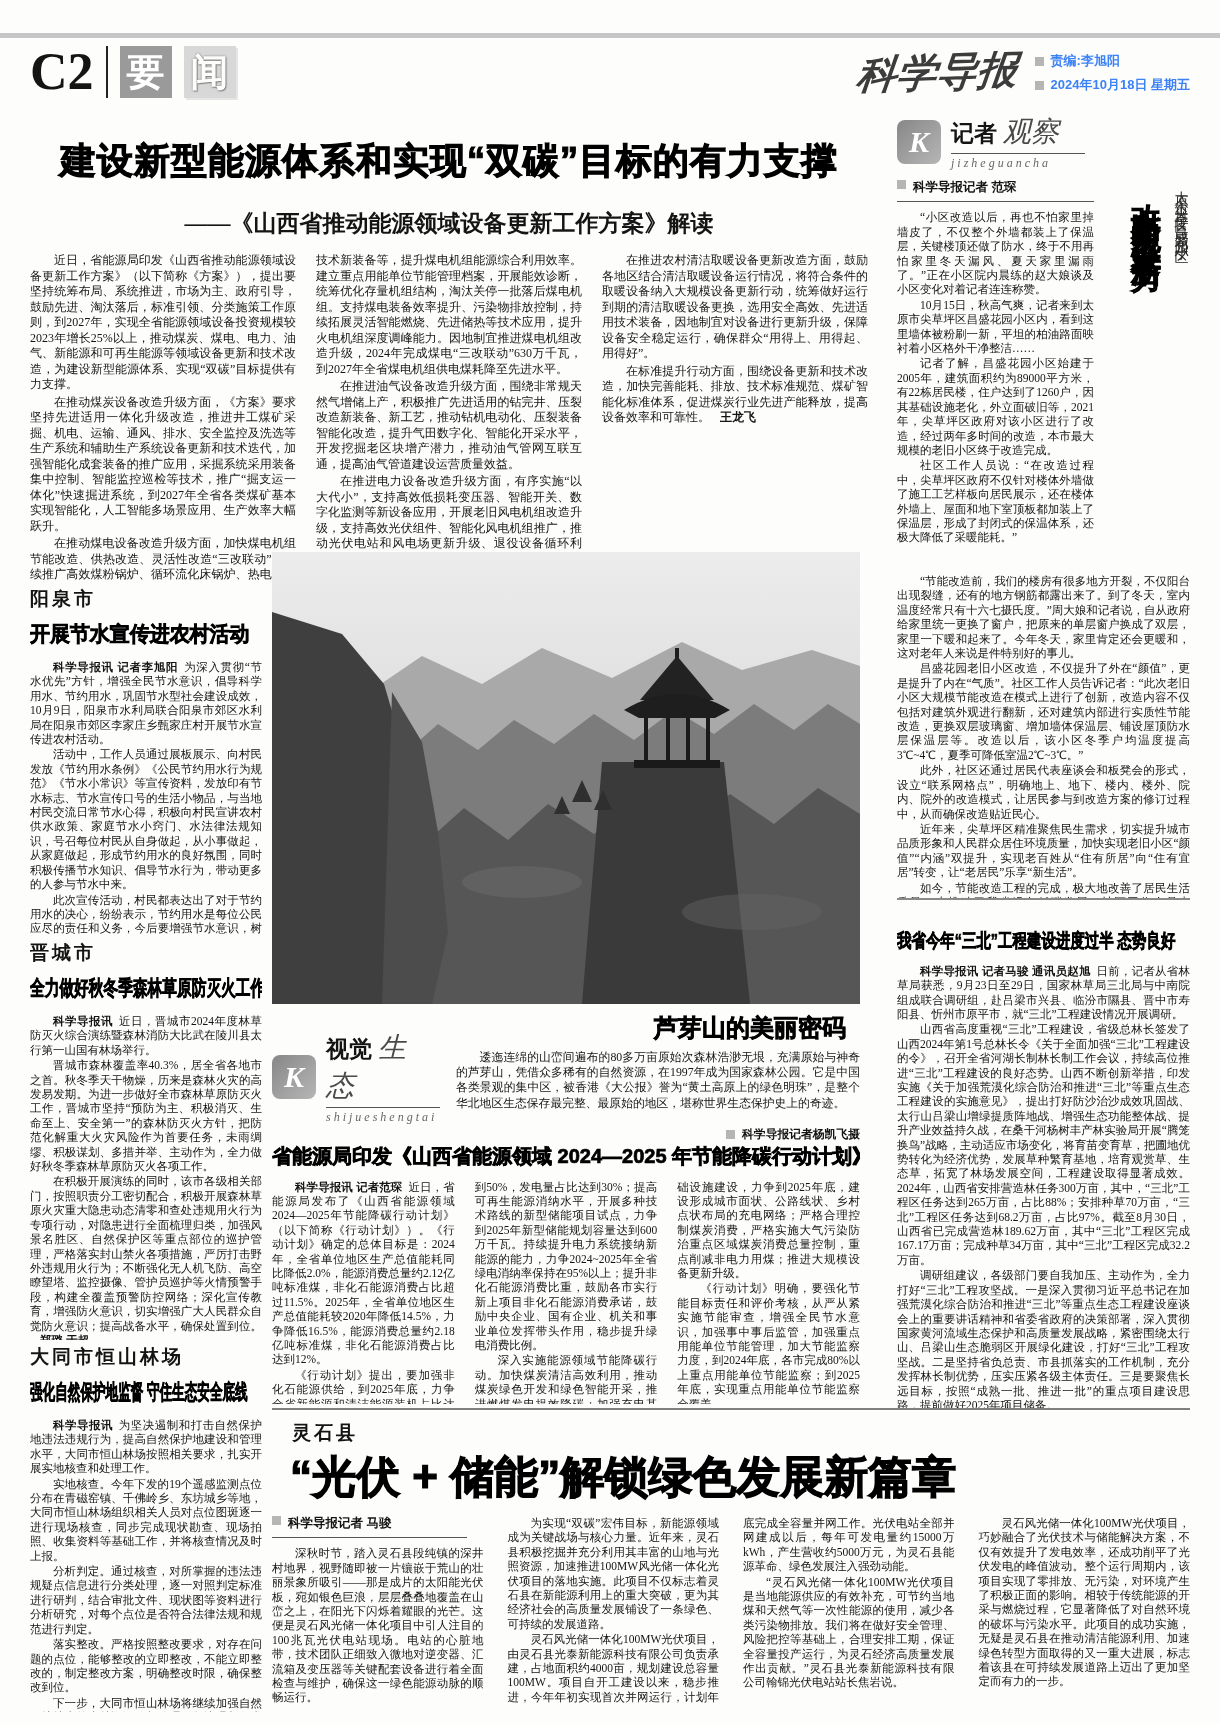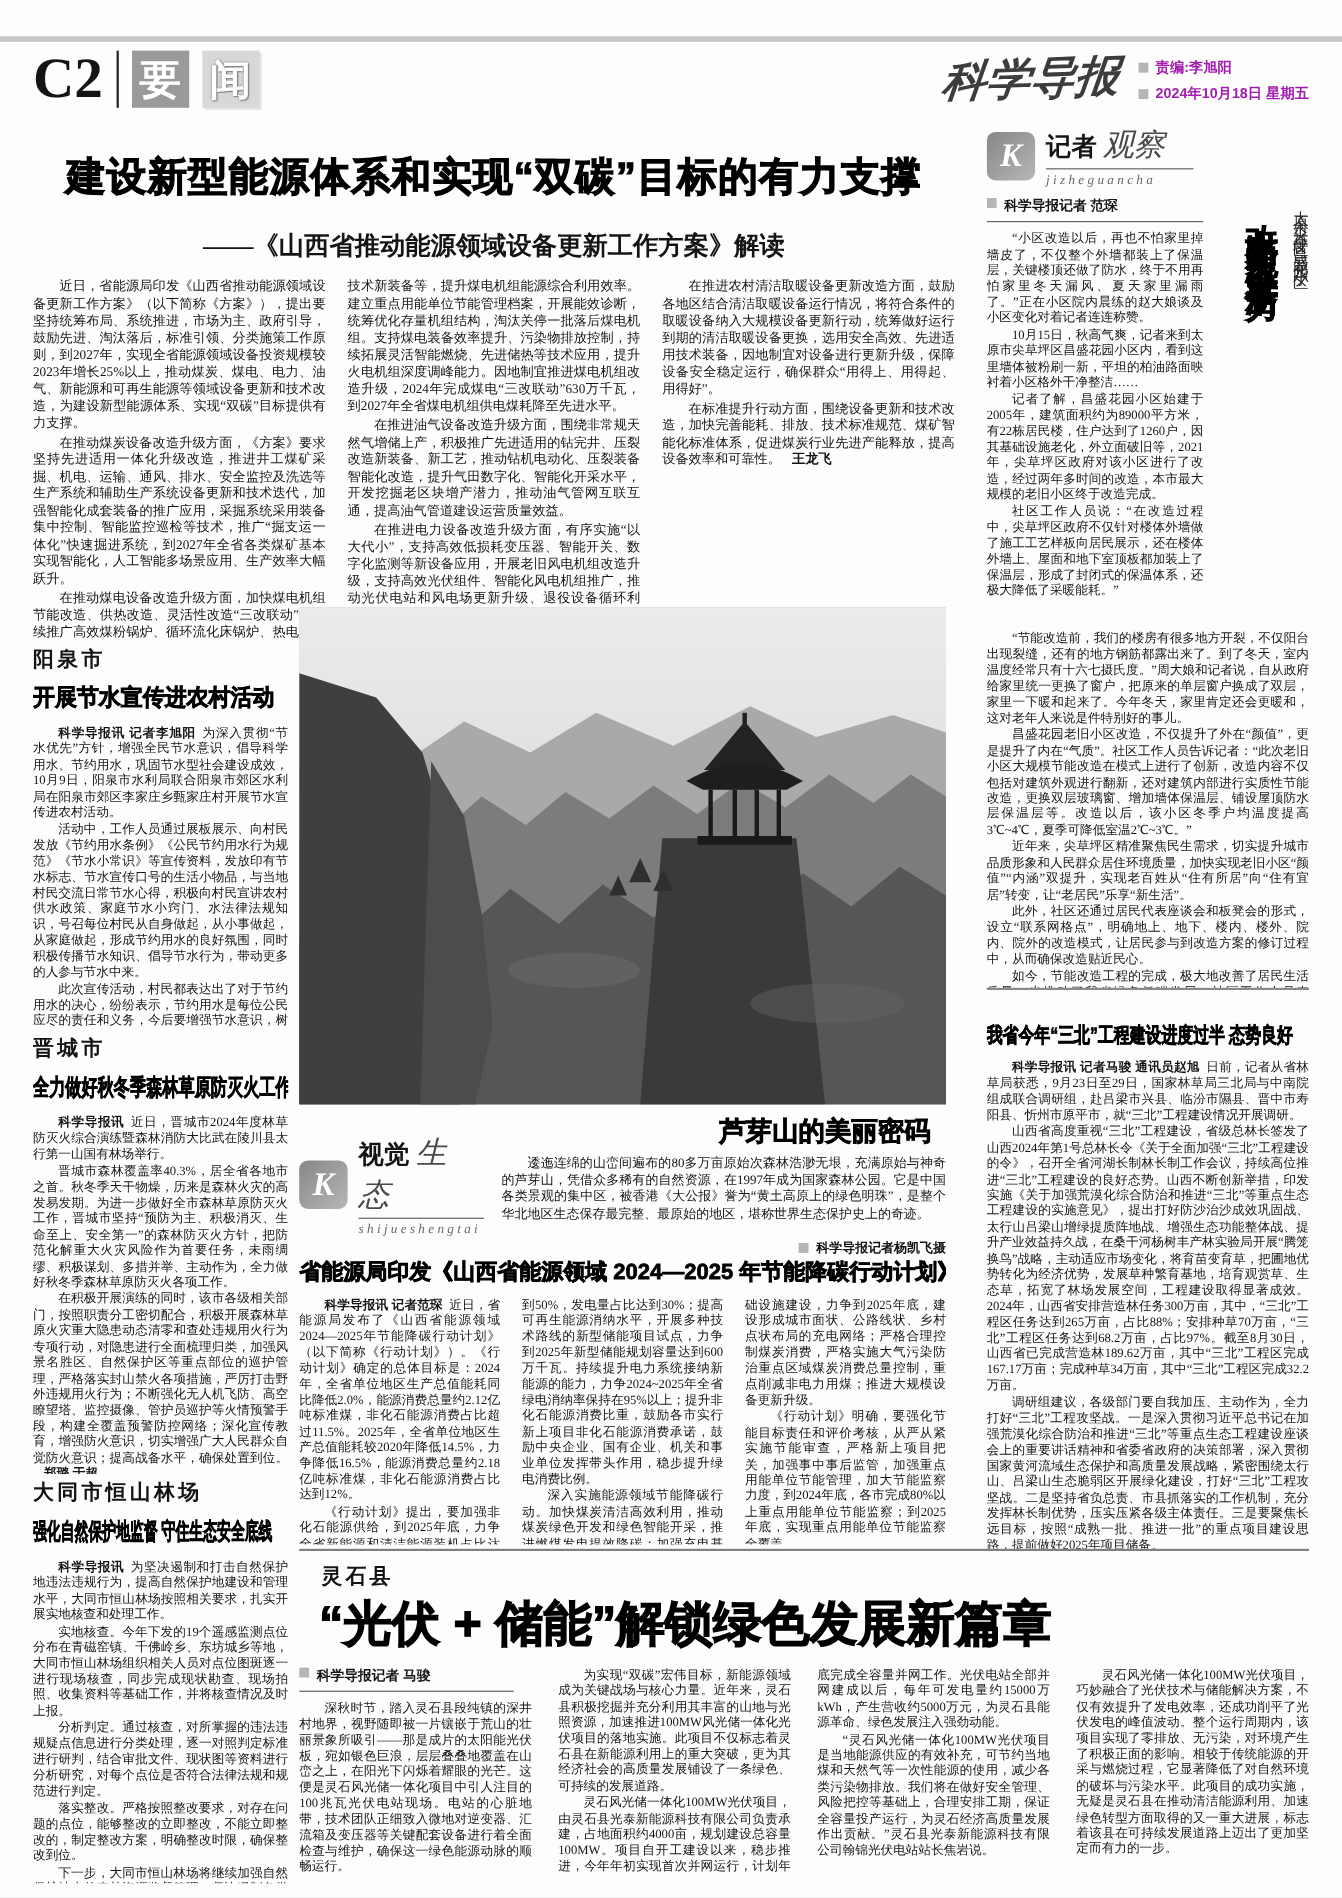--- a/index.html
+++ b/index.html
@@ -13,21 +13,21 @@
   .pageno{font-family:"Liberation Serif",serif;font-size:52px;font-weight:bold;line-height:56px;}
   .vdiv{width:2px;height:52px;background:#222;display:inline-block;}
   .secbox{width:52px;height:52px;display:flex;align-items:center;justify-content:center;
           font-size:38px;font-weight:bold;font-family:"Liberation Sans",sans-serif;}
   .sec1{background:#9a9a9a;color:#fff;}
   .sec2{background:#d8d8d8;color:#fdfdfb;text-shadow:0 0 2px #777,1px 1px 1px #888;box-shadow:2px 2px 0 #e6e6e6;}
   .h-right{display:flex;align-items:flex-start;gap:18px;}
   .masthead{font-family:"DejaVu Serif",serif;font-style:italic;font-weight:bold;font-size:40px;
             color:#3c3c3c;transform:skewX(-8deg) rotate(-2deg);line-height:56px;}
   .h-info{display:flex;flex-direction:column;gap:6px;padding-top:8px;}
-  .h-line{font-family:"Liberation Sans",sans-serif;font-size:13px;font-weight:bold;color:#a21caf;
+  .h-line{font-family:"Liberation Sans",sans-serif;font-size:13px;font-weight:bold;color:#3b82f6;
           display:flex;align-items:center;}
   .sq{display:inline-block;width:9px;height:9px;background:#b5b5b5;margin-right:7px;flex:0 0 auto;}
   
   p{margin:0;text-indent:2em;text-align:justify;}
   .bodytxt{font-size:12px;line-height:15.5px;}
   .small{font-size:11.5px;line-height:14.4px;}
   .inb{font-family:"Liberation Sans",sans-serif;font-weight:bold;padding-right:6px;}
   .auth{font-family:"Liberation Sans",sans-serif;font-weight:bold;padding-left:10px;}
   .cols3{column-count:3;column-gap:20px;column-fill:auto;}
   .cols4{column-count:4;column-gap:24px;column-fill:auto;}
@@ -162,22 +162,22 @@
         <p>社区工作人员说：“在改造过程中，尖草坪区政府不仅针对楼体外墙做了施工工艺样板向居民展示，还在楼体外墙上、屋面和地下室顶板都加装上了保温层，形成了封闭式的保温体系，还极大降低了采暖能耗。”</p>
       </div>
       <div class="obs-strip">
         <div class="v-head">改出新面貌 焕发新活力</div>
         <div class="v-kick">太原市尖草坪区昌盛花园小区</div>
       </div>
     </div>
     <div class="obs-wide small">
       <p>“节能改造前，我们的楼房有很多地方开裂，不仅阳台出现裂缝，还有的地方钢筋都露出来了。到了冬天，室内温度经常只有十六七摄氏度。”周大娘和记者说，自从政府给家里统一更换了窗户，把原来的单层窗户换成了双层，家里一下暖和起来了。今年冬天，家里肯定还会更暖和，这对老年人来说是件特别好的事儿。</p>
       <p>昌盛花园老旧小区改造，不仅提升了外在“颜值”，更是提升了内在“气质”。社区工作人员告诉记者：“此次老旧小区大规模节能改造在模式上进行了创新，改造内容不仅包括对建筑外观进行翻新，还对建筑内部进行实质性节能改造，更换双层玻璃窗、增加墙体保温层、铺设屋顶防水层保温层等。改造以后，该小区冬季户均温度提高3℃~4℃，夏季可降低室温2℃~3℃。”</p>
+      <p>此外，社区还通过居民代表座谈会和板凳会的形式，设立“联系网格点”，明确地上、地下、楼内、楼外、院内、院外的改造模式，让居民参与到改造方案的修订过程中，从而确保改造贴近民心。</p>
       <p>近年来，尖草坪区精准聚焦民生需求，切实提升城市品质形象和人民群众居住环境质量，加快实现老旧小区“颜值”“内涵”双提升，实现老百姓从“住有所居”向“住有宜居”转变，让“老居民”乐享“新生活”。</p>
-      <p>此外，社区还通过居民代表座谈会和板凳会的形式，设立“联系网格点”，明确地上、地下、楼内、楼外、院内、院外的改造模式，让居民参与到改造方案的修订过程中，从而确保改造贴近民心。</p>
       <p>如今，节能改造工程的完成，极大地改善了居民生活质量，也推动了我省绿色低碳发展。社区工作人员表示：“老旧小区改造是重大民生工程，对推进城市品质提升和城市绿色转型具有重要意义，改造后的老旧小区室内舒适度明显提升，小区环境面貌改善，已成为老百姓心坎上的暖心工程。”</p>
     </div>
   </section>
 
   <section class="sanbei">
     <h2 class="sb-head blackhead">我省今年“三北”工程建设进度过半 态势良好</h2>
     <div class="sb-body small">
       <p><b class="inb">科学导报讯 记者马骏 通讯员赵旭</b><span>日前，记者从省林草局获悉，9月23日至29日，国家林草局三北局与中南院组成联合调研组，赴吕梁市兴县、临汾市隰县、晋中市寿阳县、忻州市原平市，就“三北”工程建设情况开展调研。</span></p>
       <p>山西省高度重视“三北”工程建设，省级总林长签发了山西2024年第1号总林长令《关于全面加强“三北”工程建设的令》，召开全省河湖长制林长制工作会议，持续高位推进“三北”工程建设的良好态势。山西不断创新举措，印发实施《关于加强荒漠化综合防治和推进“三北”等重点生态工程建设的实施意见》，提出打好防沙治沙成效巩固战、太行山吕梁山增绿提质阵地战、增强生态功能整体战、提升产业效益持久战，在桑干河杨树丰产林实验局开展“腾笼换鸟”战略，主动适应市场变化，将育苗变育草，把圃地优势转化为经济优势，发展草种繁育基地，培育观赏草、生态草，拓宽了林场发展空间，工程建设取得显著成效。2024年，山西省安排营造林任务300万亩，其中，“三北”工程区任务达到265万亩，占比88%；安排种草70万亩，“三北”工程区任务达到68.2万亩，占比97%。截至8月30日，山西省已完成营造林189.62万亩，其中“三北”工程区完成167.17万亩；完成种草34万亩，其中“三北”工程区完成32.2万亩。</p>
       <p>调研组建议，各级部门要自我加压、主动作为，全力打好“三北”工程攻坚战。一是深入贯彻习近平总书记在加强荒漠化综合防治和推进“三北”等重点生态工程建设座谈会上的重要讲话精神和省委省政府的决策部署，深入贯彻国家黄河流域生态保护和高质量发展战略，紧密围绕太行山、吕梁山生态脆弱区开展绿化建设，打好“三北”工程攻坚战。二是坚持省负总责、市县抓落实的工作机制，充分发挥林长制优势，压实压紧各级主体责任。三是要聚焦长远目标，按照“成熟一批、推进一批”的重点项目建设思路，提前做好2025年项目储备。</p>
@@ -268,21 +268,21 @@
       </div>
     </div>
   </section>
 
   <section class="energy">
     <h2 class="e-head blackhead">省能源局印发《山西省能源领域 2024—2025 年节能降碳行动计划》</h2>
     <div class="e-body cols3 small">
       <p><b class="inb">科学导报讯 记者范琛</b><span>近日，省能源局发布了《山西省能源领域2024—2025年节能降碳行动计划》（以下简称《行动计划》）。《行动计划》确定的总体目标是：2024年，全省单位地区生产总值能耗同比降低2.0%，能源消费总量约2.12亿吨标准煤，非化石能源消费占比超过11.5%。2025年，全省单位地区生产总值能耗较2020年降低14.5%，力争降低16.5%，能源消费总量约2.18亿吨标准煤，非化石能源消费占比达到12%。</span></p>
       <p>《行动计划》提出，要加强非化石能源供给，到2025年底，力争全省新能源和清洁能源装机占比达到50%，发电量占比达到30%；提高可再生能源消纳水平，开展多种技术路线的新型储能项目试点，力争到2025年新型储能规划容量达到600万千瓦。持续提升电力系统接纳新能源的能力，力争2024~2025年全省绿电消纳率保持在95%以上；提升非化石能源消费比重，鼓励各市实行新上项目非化石能源消费承诺，鼓励中央企业、国有企业、机关和事业单位发挥带头作用，稳步提升绿电消费比例。</p>
       <p>深入实施能源领域节能降碳行动。加快煤炭清洁高效利用，推动煤炭绿色开发和绿色智能开采，推进燃煤发电提效降碳；加强充电基础设施建设，力争到2025年底，建设形成城市面状、公路线状、乡村点状布局的充电网络；严格合理控制煤炭消费，严格实施大气污染防治重点区域煤炭消费总量控制，重点削减非电力用煤；推进大规模设备更新升级。</p>
-      <p>《行动计划》明确，要强化节能目标责任和评价考核，从严从紧实施节能审查，严格新上项目把关，加强事中事后监管，加强重点用能单位节能管理，加大节能监察力度，到2024年底，各市完成80%以上重点用能单位节能监察；到2025年底，实现重点用能单位节能监察全覆盖。</p>
+      <p>《行动计划》明确，要强化节能目标责任和评价考核，从严从紧实施节能审查，增强全民节水意识，加强事中事后监管，加强重点用能单位节能管理，加大节能监察力度，到2024年底，各市完成80%以上重点用能单位节能监察；到2025年底，实现重点用能单位节能监察全覆盖。</p>
     </div>
   </section>
 
   <div class="midrule"></div>
 
   <section class="lingshi">
     <div class="ls-kick">灵石县</div>
     <h2 class="ls-head blackhead">“光伏 + 储能”解锁绿色发展新篇章</h2>
     <div class="ls-body cols4 small">
       <div class="byrow ls-byrow">

